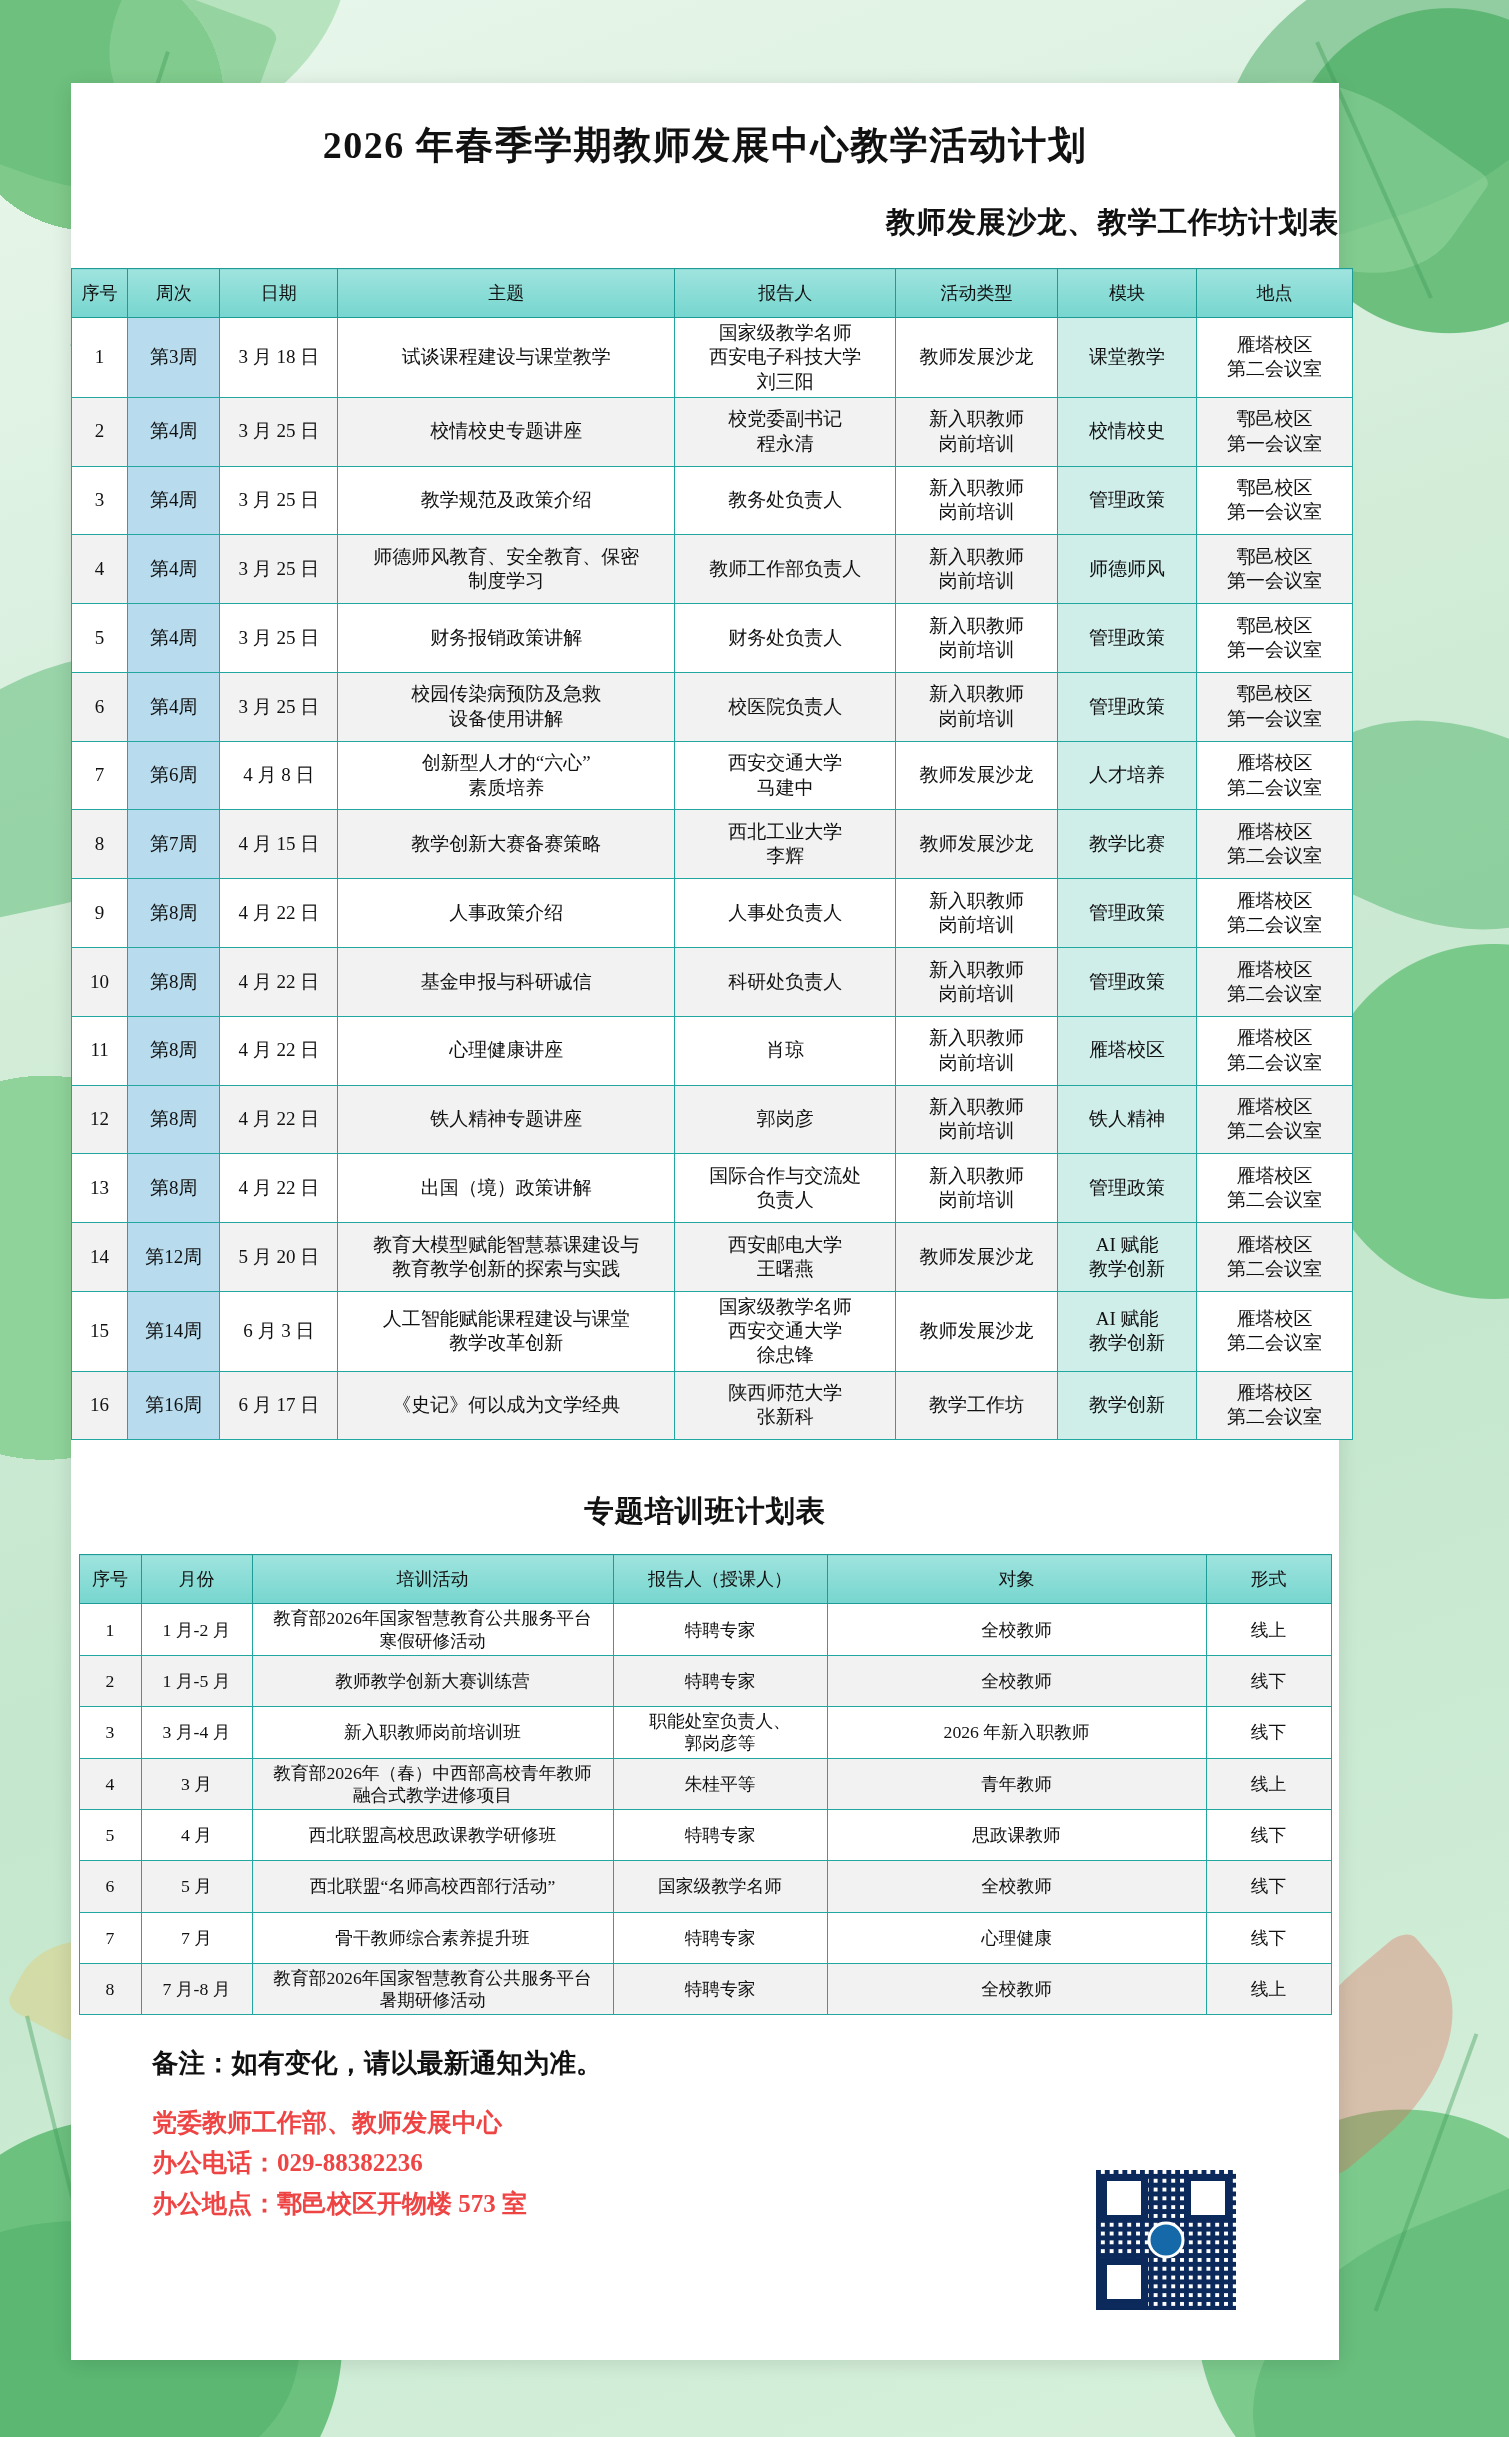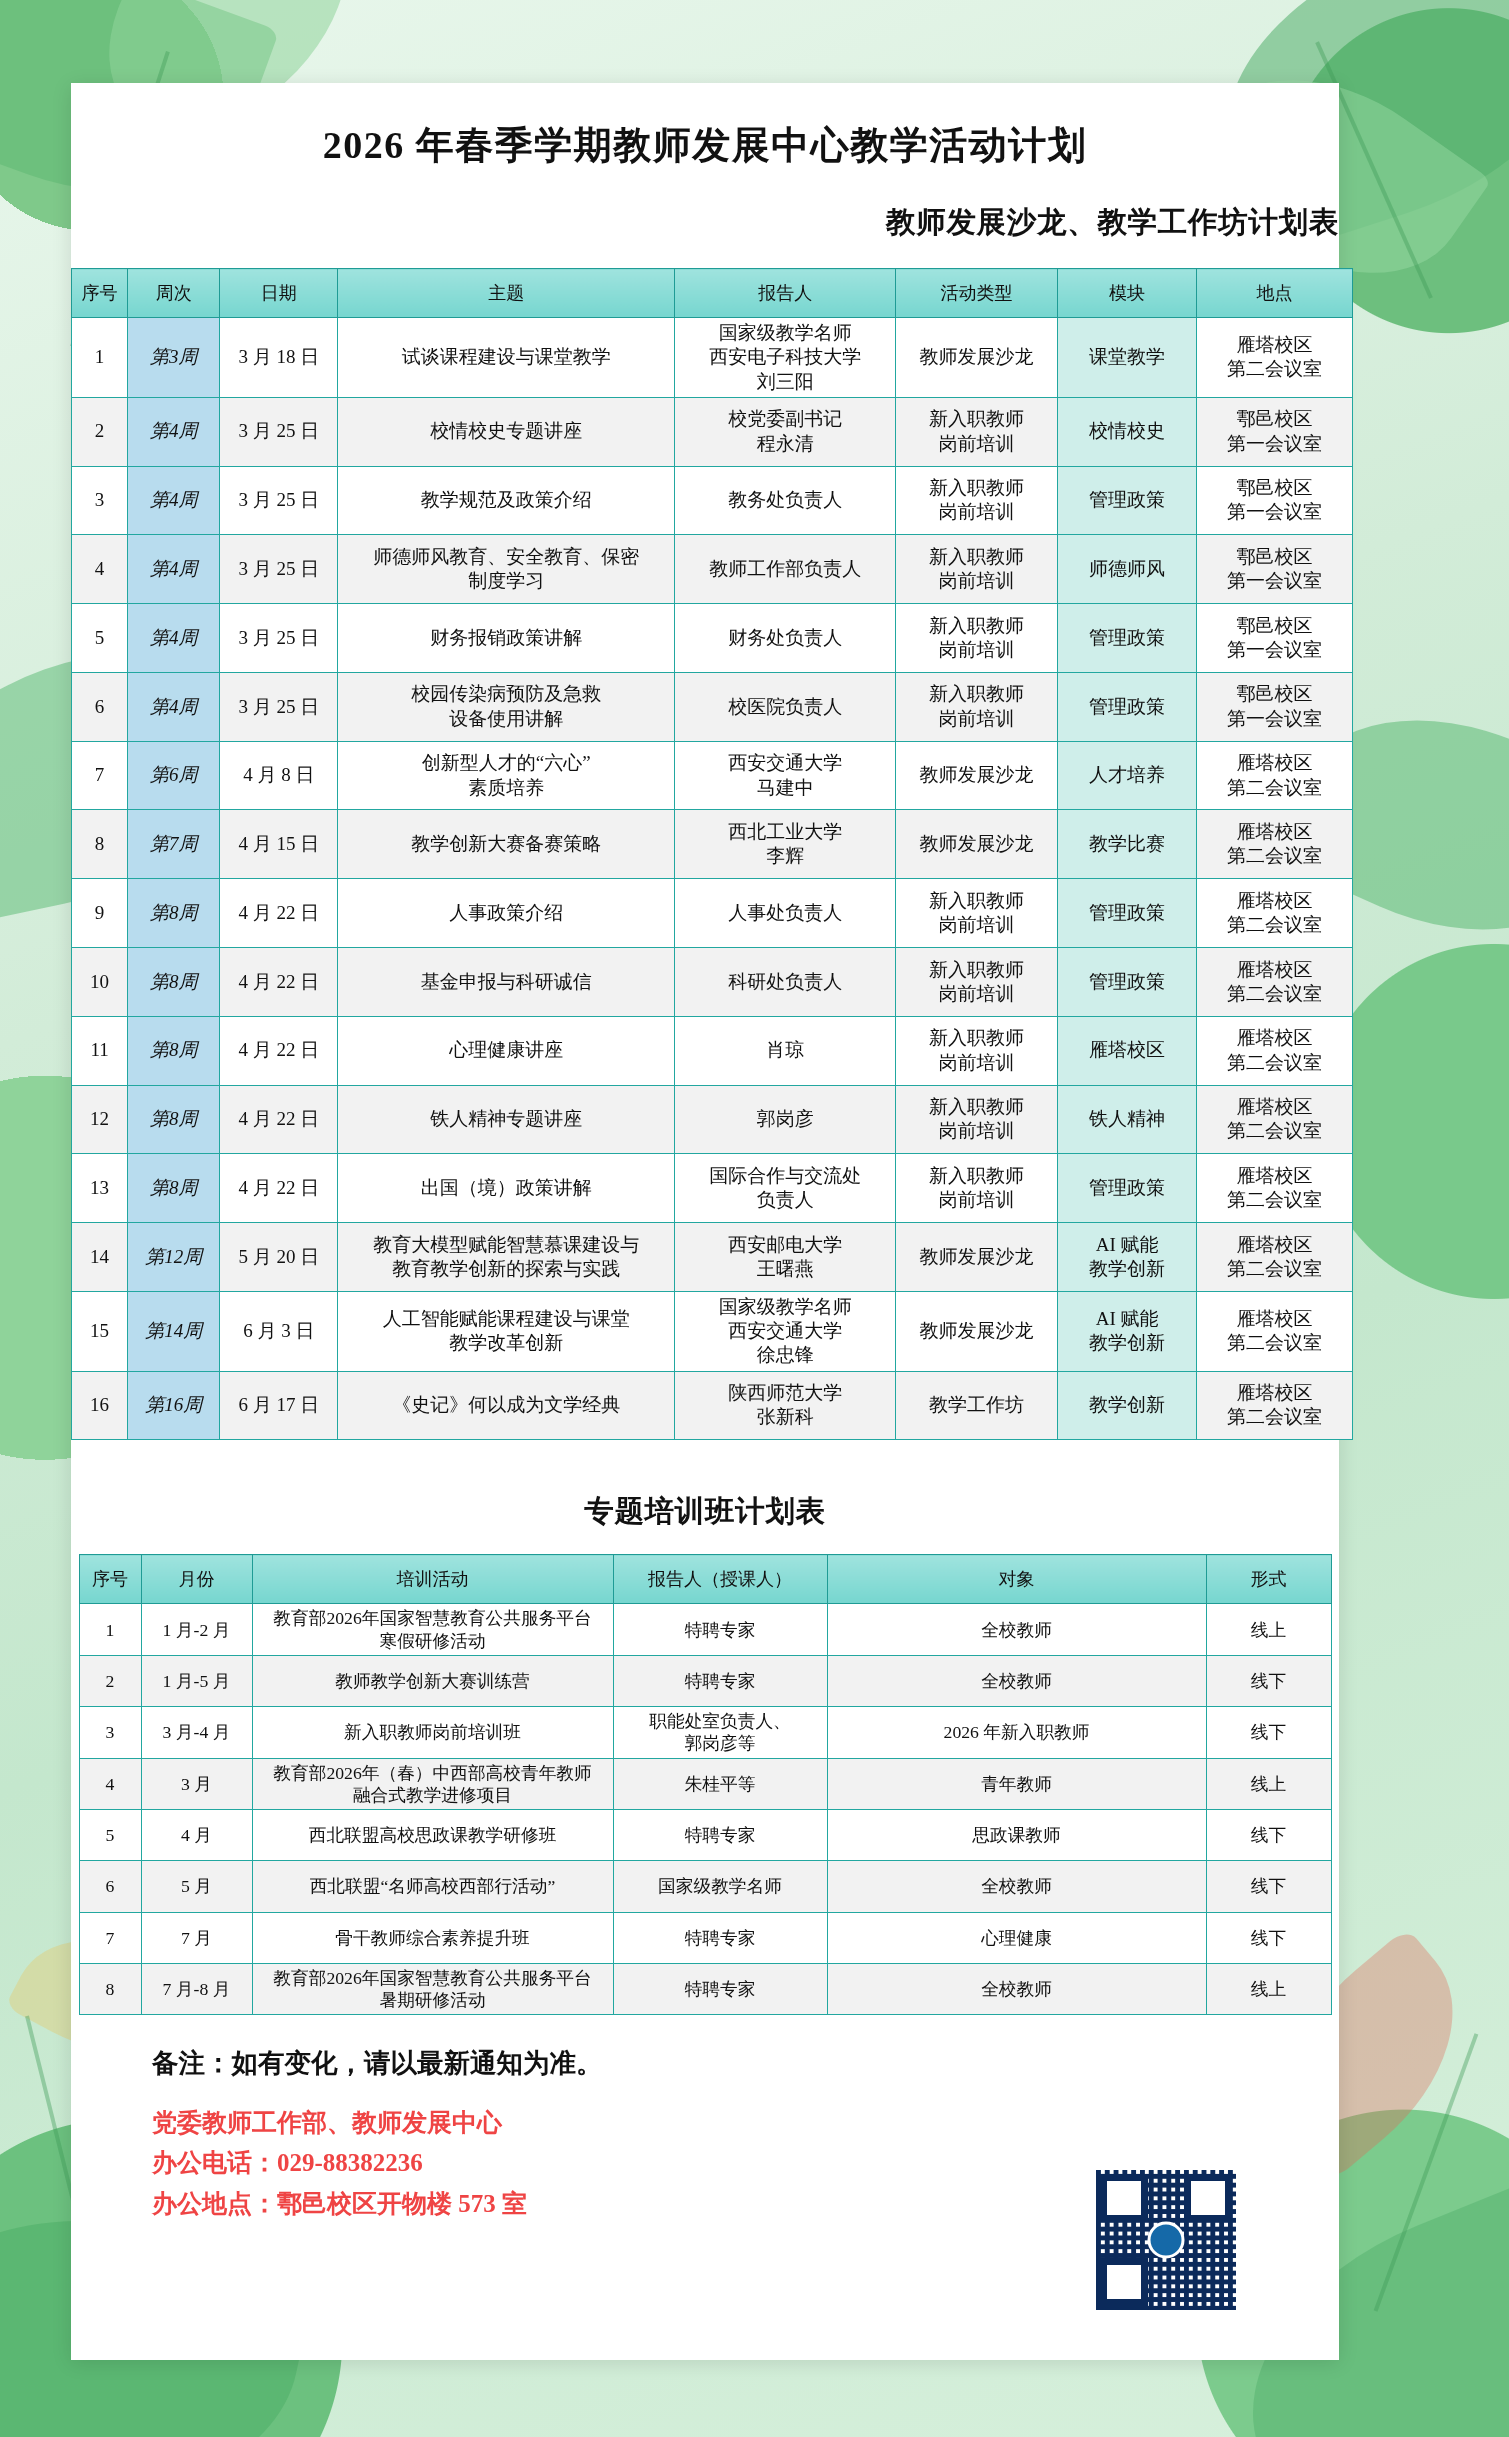--- a/index.html
+++ b/index.html
@@ -123,21 +123,21 @@
   }
   .tbl-train tbody td {
     font-size: 17.7px;
     height: 46px;
     line-height: 1.25;
     padding: 2.2px 4.4px;
   }
   tbody tr:nth-child(even) td { background: #f2f2f2; }
   tbody tr:nth-child(odd) td { background: #ffffff; }
 
-  td.hl-week { background: #b8dcee !important; font-style: italic; }
+  td.hl-week { background: #b8dcee !important; }
   td.hl-module { background: #cfeeea !important; }
 
   .cell-lines { display: block; }
 
   
   .notes {
     margin: 29.5px 0 0 81px;
     font-family: Liberation Sans, sans-serif;
     font-weight: bold;
     font-size: 26.5px;

